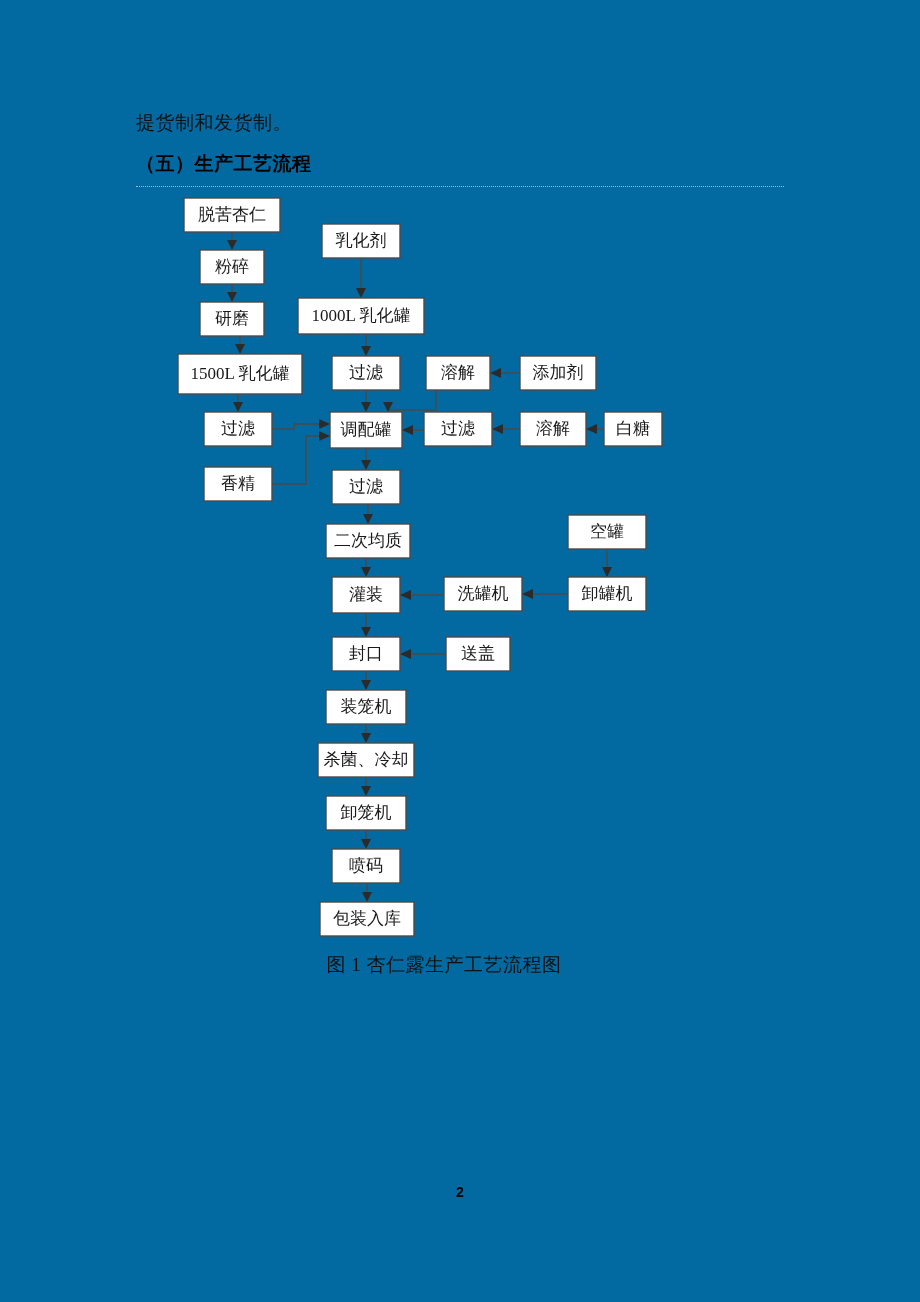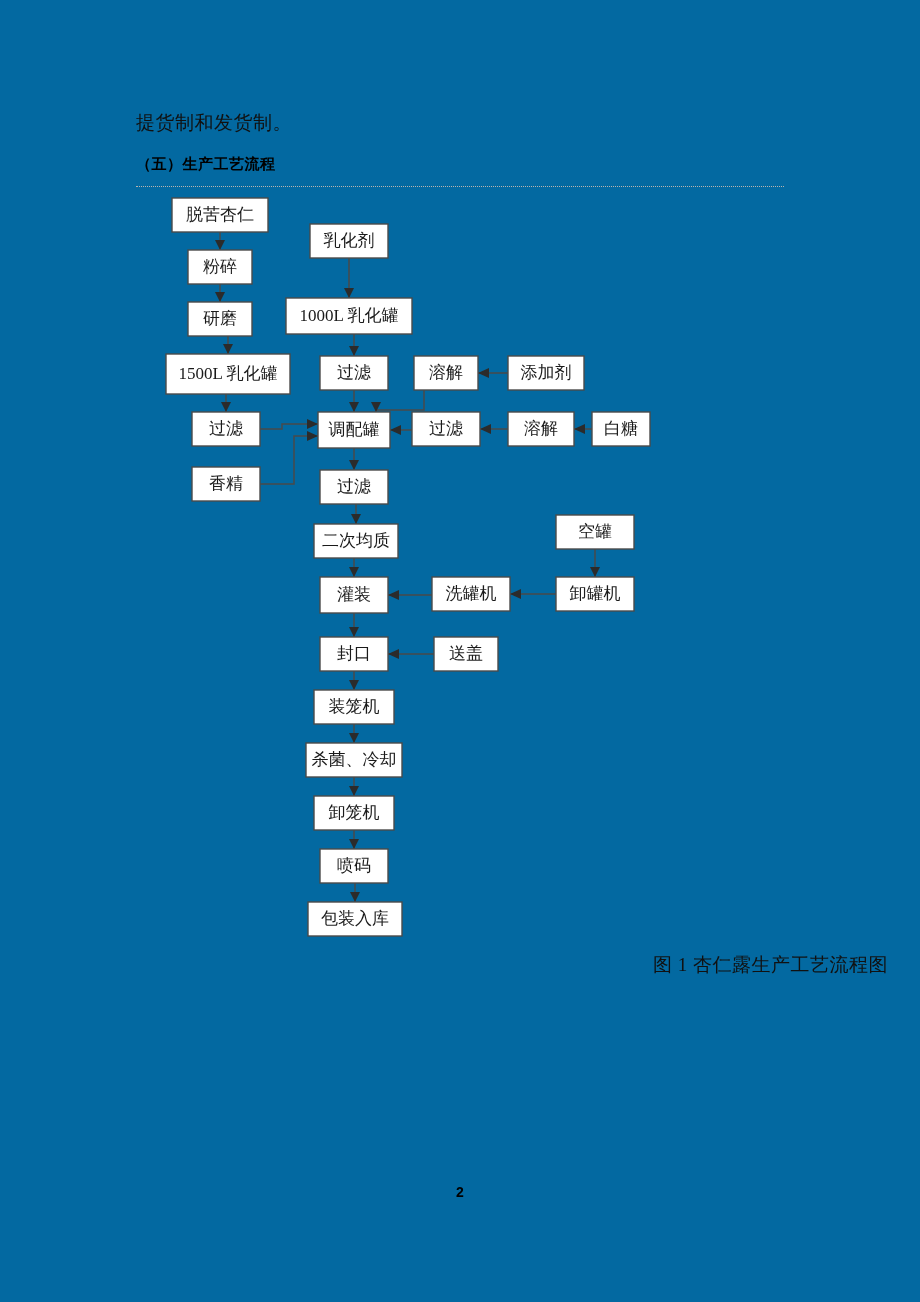--- a/index.html
+++ b/index.html
@@ -27,52 +27,52 @@
     font-size: 19px;
     line-height: 30px;
     letter-spacing: 0.5px;
     color: #111111;
     white-space: nowrap;
   }
   .heading {
     position: absolute;
     left: 136px;
     top: 149px;
-    font-size: 15px;
+    font-size: 19px;
     line-height: 30px;
     font-weight: bold;
     font-family: "Liberation Sans", "DejaVu Sans", sans-serif;
     letter-spacing: 0.5px;
     color: #000000;
     white-space: nowrap;
   }
   .hrule {
     position: absolute;
     left: 136px;
     top: 186px;
     width: 648px;
     height: 0;
     border-top: 1px dotted #b9b4ae;
   }
   .figure-wrap {
     position: absolute;
-    left: 0;
+    left: 12px;
     top: 190px;
     width: 821px;
     height: 760px;
   }
   .figure-wrap svg {
     display: block;
   }
   .caption {
     position: absolute;
     left: 0;
     top: 952px;
     width: 888px;
-    text-align: right;
+    text-align: center;
     font-size: 19px;
     letter-spacing: 0.5px;
     color: #111111;
   }
   .page-number {
     position: absolute;
     left: 0;
     top: 1184px;
     width: 920px;
     text-align: center;

